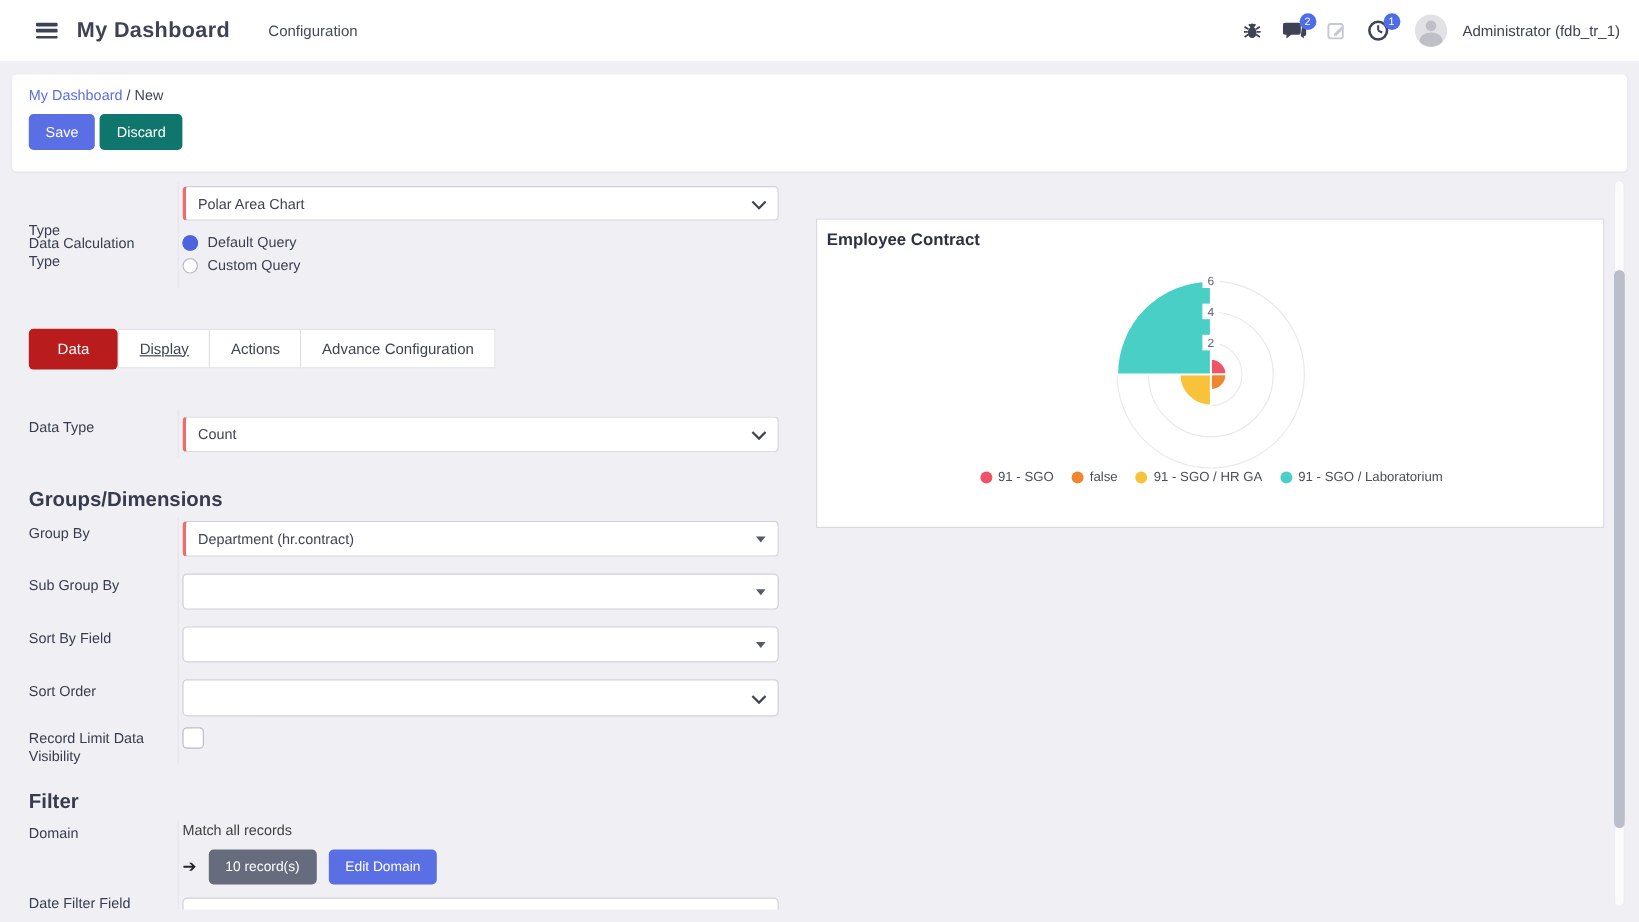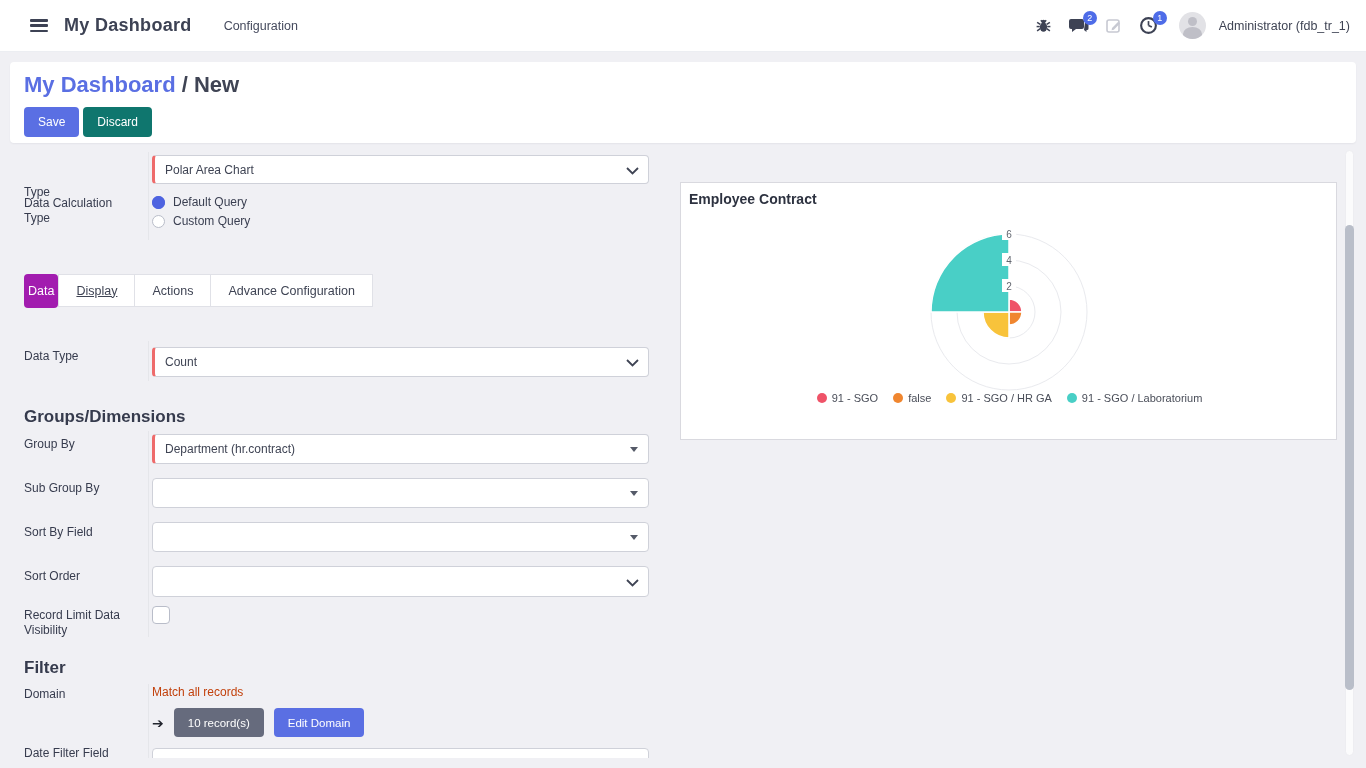--- a/index.html
+++ b/index.html
@@ -15,21 +15,21 @@
   .nav-right { margin-left:auto; display:flex; align-items:center; gap:13px; padding-right:12px; }
   .nav-icon { position:relative; width:22px; height:22px; display:flex; align-items:center; justify-content:center; cursor:pointer; }
   .badge { position:absolute; top:-4px; right:-7px; min-width:14px; height:14px; border-radius:8px; background:#4e6ce8; color:#fff; font-size:9px; line-height:14px; text-align:center; padding:0 3px; }
   .avatar { width:27px; height:27px; border-radius:50%; background:#e2e2e6; overflow:hidden; position:relative; margin-left:6px; }
   .avatar .head { position:absolute; top:5px; left:9px; width:9px; height:9px; border-radius:50%; background:#bfbfc7; }
   .avatar .body { position:absolute; top:15px; left:4px; width:19px; height:14px; border-radius:50% 50% 0 0; background:#bfbfc7; }
   .user-name { font-size:12.5px; color:#3f4454; margin-right:4px; }
 
   
   .bc-card { position:absolute; top:62px; left:10px; width:1346px; height:81px; background:#fff; border-radius:4px; box-shadow:0 1px 2px rgba(40,40,60,.06); padding:10px 14px; }
-  .breadcrumb { font-size:22px; color:#3f4454;font-weight:bold; }
+  .breadcrumb { font-size:12px; color:#3f4454; }
   .breadcrumb .bc-parent { color:#5a6fe3; cursor:pointer; }
   .bc-buttons { margin-top:9px; display:flex; gap:4px; }
   .btn { border:none; border-radius:4px; color:#fff; font-size:12px; font-family:inherit; padding:0 14px; height:30px; cursor:pointer; }
   .btn-primary { background:#5a6fe3; }
   .btn-danger { background:#0f766e; }
   .btn-slate { background:#666b7d; }
 
   
   .content { position:absolute; top:150px; left:0; width:1366px; height:608px; overflow:hidden; }
   .sep-line { position:absolute; left:148px; width:1px; background:#e5e6ea; }
@@ -41,27 +41,27 @@
   .caret { position:absolute; right:10px; top:50%; margin-top:-2px; width:0; height:0; border-left:4px solid transparent; border-right:4px solid transparent; border-top:5px solid #555a68; }
 
   .radio-row { position:absolute; left:152px; display:flex; align-items:center; gap:8px; cursor:pointer; }
   .radio { width:13px; height:13px; border-radius:50%; border:1px solid #b9bdc9; background:#fff; }
   .radio.checked { border:none; background:#4e63e0; box-shadow:inset 0 0 0 2px #4e63e0; }
   .radio-label { font-size:12px; color:#3a3f51; }
 
   .tabs { position:absolute; left:24px; top:124px; display:flex; }
   .tab { height:33px; display:flex; align-items:center; padding:0 17px; font-size:12.5px; color:#3f4454; background:#fff; border:1px solid #e0e1e7; border-left-width:0; cursor:pointer; }
   .tab:nth-child(2) { border-left-width:1px; border-top-left-radius:0;text-decoration:underline; }
-  .tab.active { background:#a21caf; color:#fff; border:none; border-radius:4px; height:34px; padding:0 4px; position:relative; z-index:2; }
+  .tab.active { background:#b91c1c; color:#fff; border:none; border-radius:4px; height:34px; padding:0 24px; position:relative; z-index:2; }
 
   .section-heading { position:absolute; left:24px; font-size:17px; font-weight:bold; color:#363b4d; }
 
   .checkbox { position:absolute; left:152px; width:18px; height:18px; background:#fff; border:1px solid #b9bdc9; border-radius:4px; cursor:pointer; }
 
-  .match-text { position:absolute; left:152px; font-size:12px; color:#c2410c; }
+  .match-text { position:absolute; left:152px; font-size:12px; color:#404040; }
   .domain-row { position:absolute; left:152px; display:flex; align-items:center; gap:10px; }
   .domain-arrow { font-size:14px; color:#23262f; font-family:"DejaVu Sans", sans-serif; }
 
   
   .preview-card { position:absolute; left:680px; top:32px; width:657px; height:258px; background:#fff; border:1px solid #d9d9df; }
   .preview-title { position:absolute; left:8px; top:8px; font-size:14px; font-weight:bold; color:#2d3240; }
   .chart-legend { position:absolute; left:0; top:209px; width:657px; display:flex; justify-content:center; gap:15px; }
   .legend-item { display:flex; align-items:center; gap:5px; cursor:pointer; }
   .legend-dot { width:10px; height:10px; border-radius:50%; }
   .legend-label { font-size:11px; color:#4a4e59; }

